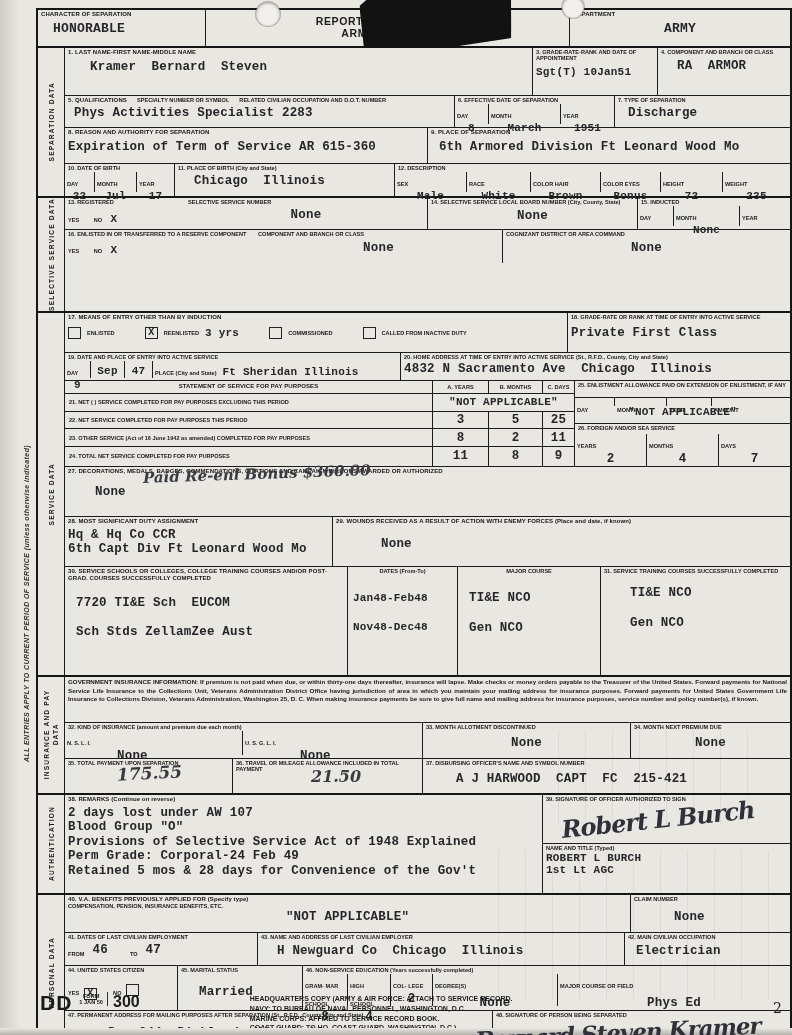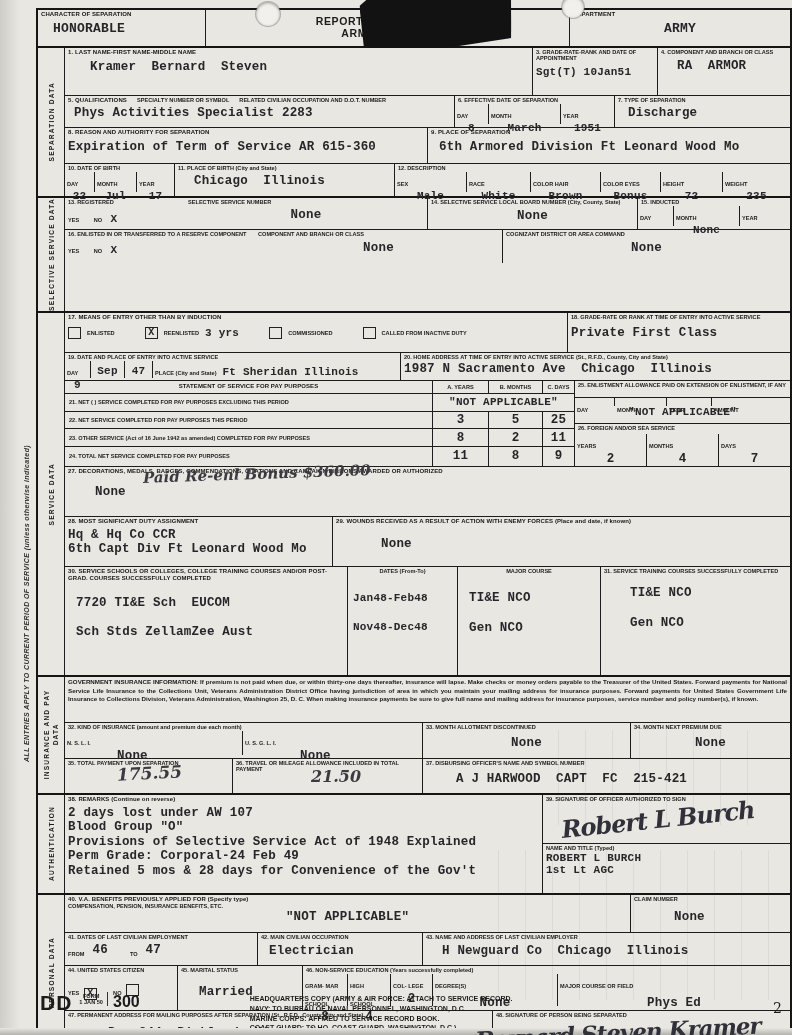--- a/index.html
+++ b/index.html
@@ -245,21 +245,21 @@
                   <div class="tw tws ctr" style="margin-top:4px">Sep</div>
                 </div>
               <div style="width:28px">
                   <div class="tw tws ctr" style="margin-top:4px">47</div>
                 </div>
               <div style="flex:1"><span class="lbs">PLACE (City and State)</span><span class="tw tws" style="margin-left:6px">Ft Sheridan Illinois</span></div>
             </div>
           </div>
           <div class="c" style="flex:1">
             <div class="lbs">20. HOME ADDRESS AT TIME OF ENTRY INTO ACTIVE SERVICE (St., R.F.D., County, City and State)</div>
-            <div class="tw" style="margin-top:2px">1987 N Sacramento Ave  Chicago  Illinois</div>
+            <div class="tw" style="margin-top:2px">4832 N Sacramento Ave  Chicago  Illinois</div>
           </div>
         </div>
 
         <div class="r" style="height:86px;padding:0;display:flex">
           <div style="width:510px;display:flex;flex-direction:column">
             <div class="payrow" style="height:13px">
               <div class="paylab" style="justify-content:center">
                   <span class="lb">STATEMENT OF SERVICE FOR PAY PURPOSES</span>
                 </div>
               <div class="payv" style="width:56px">
@@ -476,27 +476,27 @@
         <div class="r" style="height:33px">
           <div class="c" style="width:193px">
             <div class="lbs">41. DATES OF LAST CIVILIAN EMPLOYMENT</div>
             <div style="margin-top:3px;display:flex;align-items:flex-end;gap:8px">
               <span class="lbs">FROM</span>
               <span class="tw">46</span>
               <span class="lbs" style="margin-left:14px">TO</span>
               <span class="tw">47</span>
             </div>
           </div>
+          <div class="c" style="flex:1">
+            <div class="lbs">43. NAME AND ADDRESS OF LAST CIVILIAN EMPLOYER</div>
+            <div class="tw" style="margin:4px 0 0 16px">H Newguard Co  Chicago  Illinois</div>
+          </div>
           <div class="c" style="width:165px">
             <div class="lbs">42. MAIN CIVILIAN OCCUPATION</div>
             <div class="tw" style="margin:4px 0 0 8px">Electrician</div>
-          </div>
-          <div class="c" style="flex:1">
-            <div class="lbs">43. NAME AND ADDRESS OF LAST CIVILIAN EMPLOYER</div>
-            <div class="tw" style="margin:4px 0 0 16px">H Newguard Co  Chicago  Illinois</div>
           </div>
         </div>
         <div class="r" style="height:45px">
           <div class="c" style="width:113px">
             <div class="lbs">44. UNITED STATES CITIZEN</div>
             <div style="margin-top:8px">
               <span class="lbs">YES</span>
               <span class="bx">X</span>
               <span class="lbs" style="margin-left:12px">NO</span>
               <span class="bx"></span>

